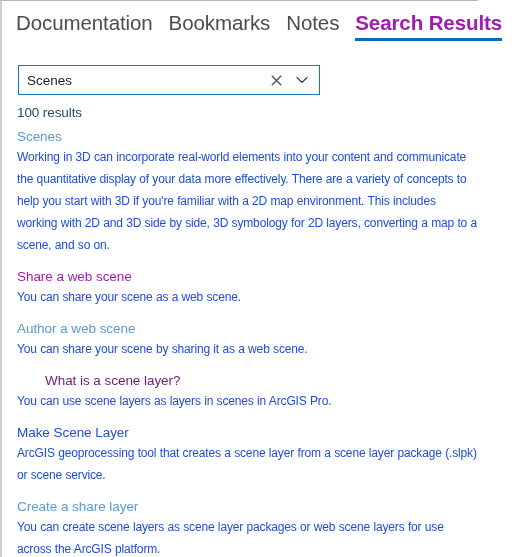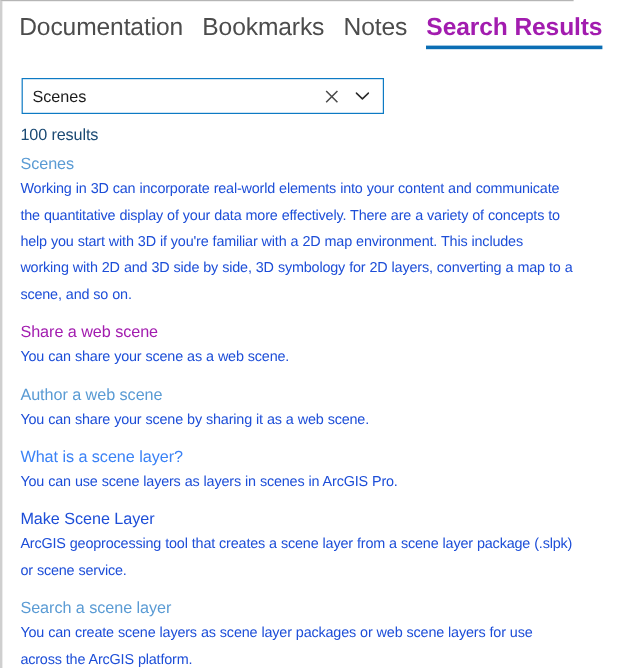--- a/index.html
+++ b/index.html
@@ -167,26 +167,26 @@
       </div>
       <div class="result">
         <a class="result-title" style="color: #a21caf;">Share a web scene</a>
         <div class="result-snippet">You can share your scene as a web scene.</div>
       </div>
       <div class="result">
         <a class="result-title" style="color: rgb(90, 155, 212);">Author a web scene</a>
         <div class="result-snippet">You can share your scene by sharing it as a web scene.</div>
       </div>
       <div class="result">
-        <a class="result-title" style="color: #3b82f6;">What is a scene layer?</a>
+        <a class="result-title" style="color: #701a75; margin-left: 28px;">What is a scene layer?</a>
         <div class="result-snippet">You can use scene layers as layers in scenes in ArcGIS Pro.</div>
       </div>
       <div class="result">
         <a class="result-title" style="color: #1d4ed8;">Make Scene Layer</a>
         <div class="result-snippet">ArcGIS geoprocessing tool that creates a scene layer from a scene layer package (.slpk) or scene service.</div>
       </div>
       <div class="result">
-        <a class="result-title" style="color: rgb(90, 155, 212);">Search a scene layer</a>
+        <a class="result-title" style="color: rgb(90, 155, 212);">Create a share layer</a>
         <div class="result-snippet">You can create scene layers as scene layer packages or web scene layers for use across the ArcGIS platform.</div>
       </div>
     </div>
 
 </div>
 
 </body></html>

